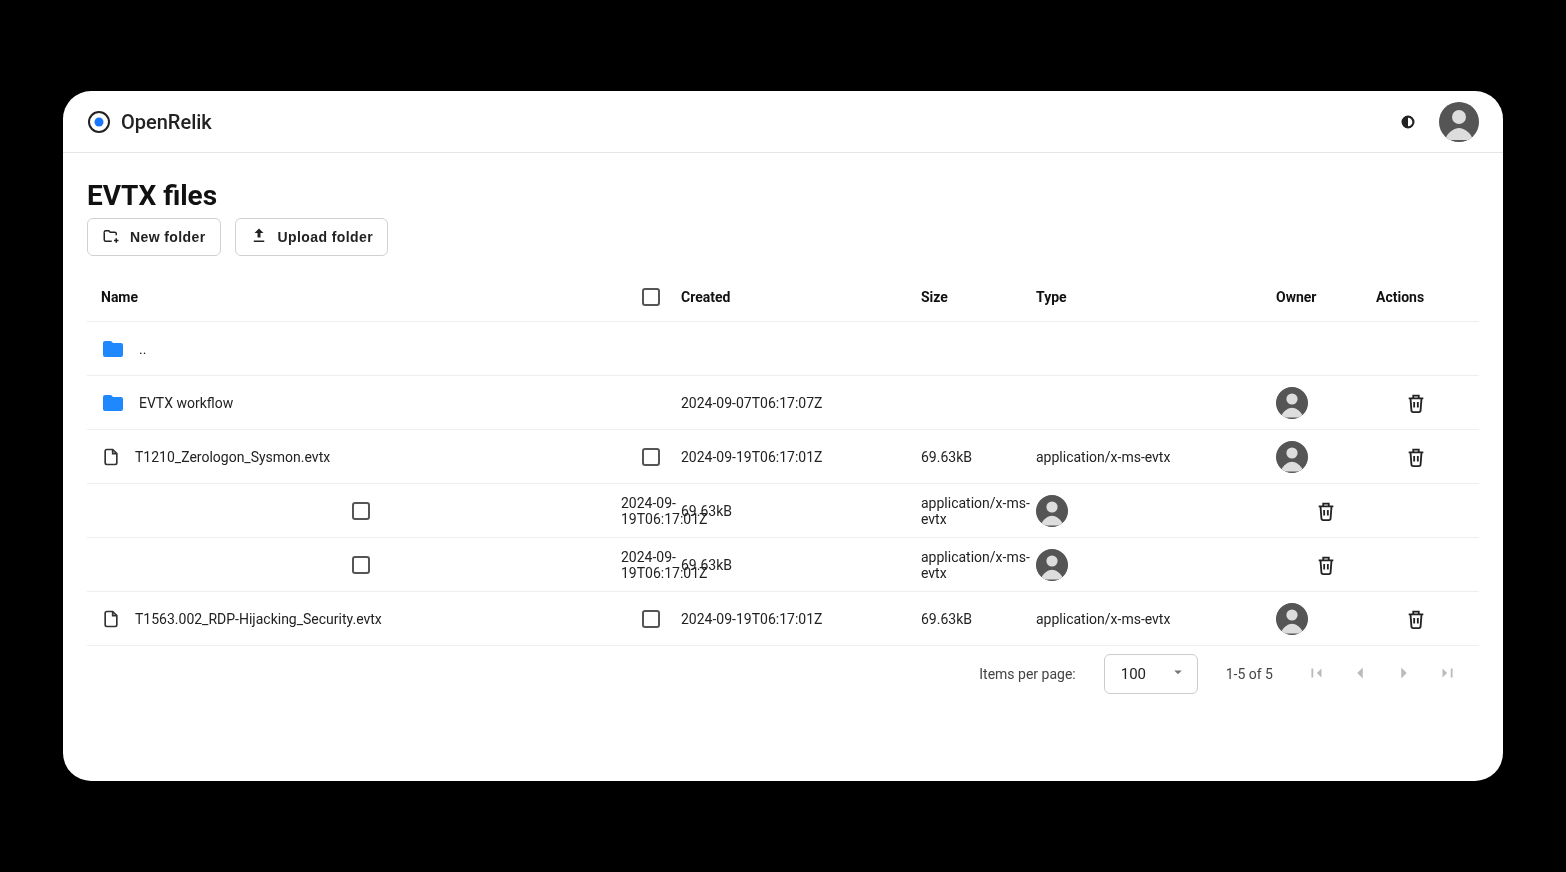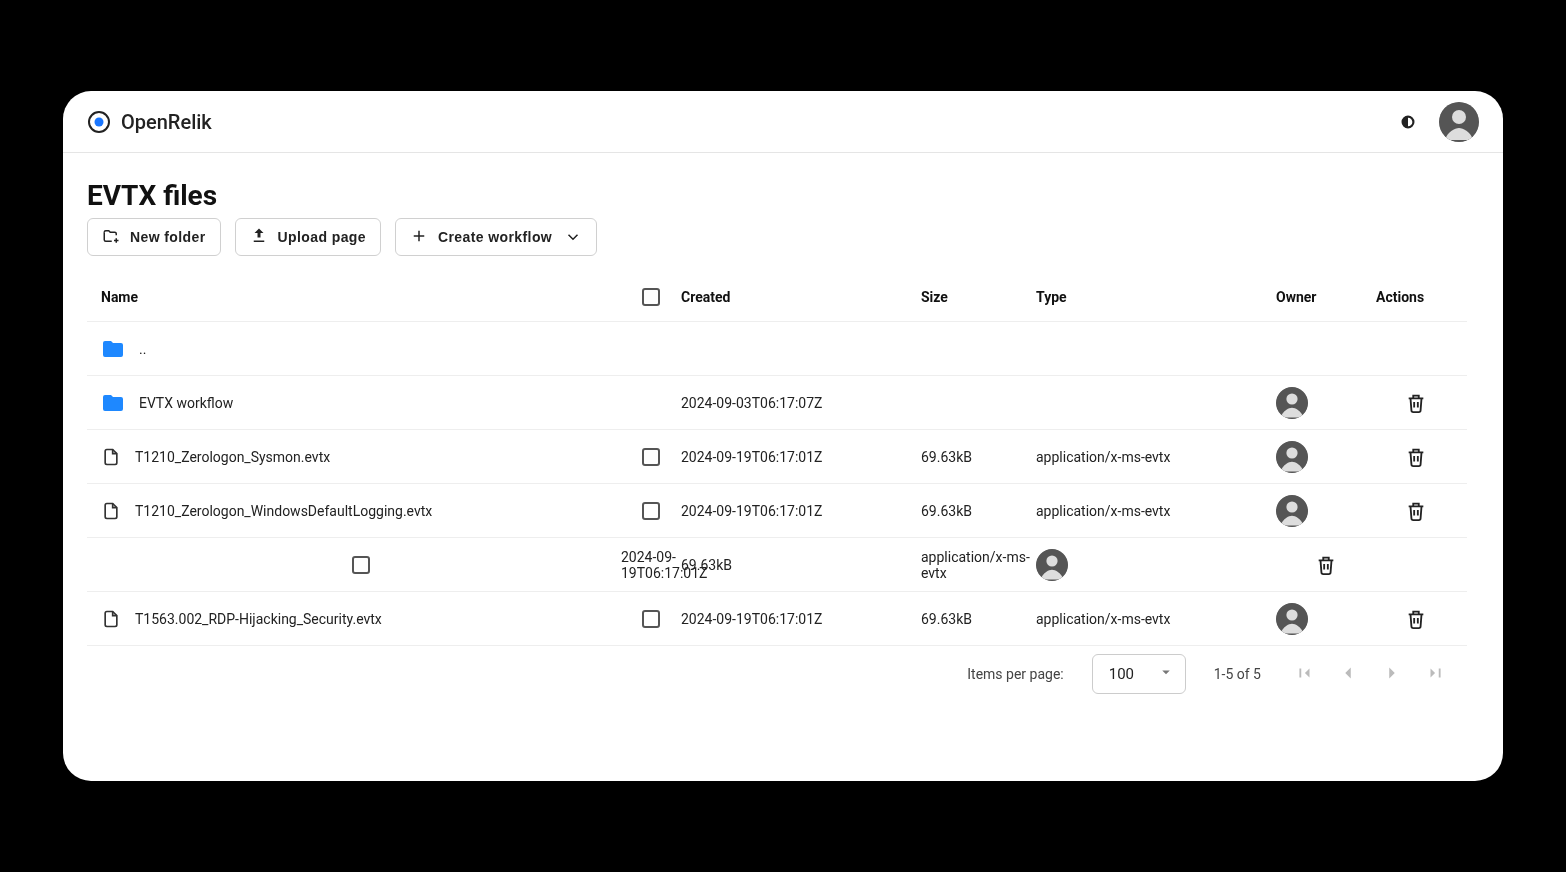--- a/index.html
+++ b/index.html
@@ -47,21 +47,21 @@
   .avatar {
     width: 40px; height: 40px; border-radius: 50%;
     background: #888; overflow: hidden;
   }
   .avatar svg, .avatar-sm svg { display:block; }
   .avatar-sm {
     width: 32px; height: 32px; border-radius: 50%;
     background: #888; overflow: hidden;
   }
   
-  .content { padding: 16px 36px 0 24px; }
+  .content { padding: 16px 24px 0 24px; }
   .page-title { font-size: 28px; font-weight: 700; color: #111; margin-bottom: 6px; margin-top: 10px;}
   .breadcrumb { font-size: 14px; color: #888; margin-bottom: 22px; letter-spacing: 0.2px;}
   .breadcrumb .bc-home { color: #333; }
   .breadcrumb .sep { margin: 0 8px; color: #888; }
   .toolbar { display: flex; gap: 14px; margin-bottom: 16px; }
   .btn {
     border: 1px solid #d0d0d0;
     background: #fff;
     border-radius: 6px;
     height: 38px;
@@ -171,30 +171,21 @@
               <path d="M3 7a2 2 0 012-2h4l2 2h6a2 2 0 012 2v2"></path>
               <path d="M3 7v10a2 2 0 002 2h8"></path>
               <path d="M19 15v6m-3-3h6"></path>
             </svg></span>
         <span>New folder</span>
       </button>
       <button class="btn">
         <span><svg viewBox="0 0 24 24" fill="currentColor">
               <path d="M5 20h14v-2H5v2zM12 2L6 8h4v6h4V8h4l-6-6z"></path>
             </svg></span>
-        <span>Upload page</span>
-      </button>
-      <button class="btn">
-        <span><svg viewBox="0 0 24 24" fill="none" stroke="currentColor" stroke-width="2">
-              <path d="M12 5v14M5 12h14"></path>
-            </svg></span>
-        <span>Create workflow</span>
-        <span class="caret"><svg viewBox="0 0 24 24" fill="none" stroke="currentColor" stroke-width="2">
-              <path d="M6 9l6 6 6-6"></path>
-            </svg></span>
+        <span>Upload folder</span>
       </button>
     </div>
 
     <div class="table">
       <div class="thead">
         <div>Name</div>
         <div class="col-check">
             <span class="checkbox"></span>
           </div>
         <div>Created</div>
@@ -221,21 +212,21 @@
 
       <div id="rows">
           <div class="trow">
             <div class="col-name">
               <span class="folder-icon"><svg viewBox="0 0 24 24" fill="#1e88ff">
                   <path d="M10 4H4a2 2 0 00-2 2v12a2 2 0 002 2h16a2 2 0 002-2V8a2 2 0 00-2-2h-8l-2-2z"></path>
                 </svg></span>
               <span>EVTX workflow</span>
             </div>
             <div></div>
-            <div>2024-09-03T06:17:07Z</div>
+            <div>2024-09-07T06:17:07Z</div>
             <div></div>
             <div></div>
             <div class="col-owner">
               <span class="avatar-sm">
                 <svg viewBox="0 0 40 40">
                   <circle cx="20" cy="20" r="20" fill="#555"></circle>
                   <circle cx="20" cy="15" r="7" fill="#ddd"></circle>
                   <path d="M6 38c2-8 10-12 14-12s12 4 14 12" fill="#ddd"></path>
                 </svg>
               </span>
@@ -269,76 +260,69 @@
                 </svg>
               </span>
             </div>
             <div class="col-actions">
               <span class="trash-icon"><svg viewBox="0 0 24 24" fill="none" stroke="currentColor" stroke-width="2">
                   <path d="M4 7h16M10 11v6M14 11v6M6 7l1 13a2 2 0 002 2h6a2 2 0 002-2l1-13M9 7V4h6v3"></path>
                 </svg></span>
             </div>
           </div>
           <div class="trow">
+            <div class="col-check">
+              <span class="checkbox"></span>
+            </div>
+            <div>2024-09-19T06:17:01Z</div>
+            <div>69.63kB</div>
+            <div>application/x-ms-evtx</div>
+            <div class="col-owner">
+              <span class="avatar-sm">
+                <svg viewBox="0 0 40 40">
+                  <circle cx="20" cy="20" r="20" fill="#555"></circle>
+                  <circle cx="20" cy="15" r="7" fill="#ddd"></circle>
+                  <path d="M6 38c2-8 10-12 14-12s12 4 14 12" fill="#ddd"></path>
+                </svg>
+              </span>
+            </div>
+            <div class="col-actions">
+              <span class="trash-icon"><svg viewBox="0 0 24 24" fill="none" stroke="currentColor" stroke-width="2">
+                  <path d="M4 7h16M10 11v6M14 11v6M6 7l1 13a2 2 0 002 2h6a2 2 0 002-2l1-13M9 7V4h6v3"></path>
+                </svg></span>
+            </div>
+          </div>
+          <div class="trow">
+            <div class="col-check">
+              <span class="checkbox"></span>
+            </div>
+            <div>2024-09-19T06:17:01Z</div>
+            <div>69.63kB</div>
+            <div>application/x-ms-evtx</div>
+            <div class="col-owner">
+              <span class="avatar-sm">
+                <svg viewBox="0 0 40 40">
+                  <circle cx="20" cy="20" r="20" fill="#555"></circle>
+                  <circle cx="20" cy="15" r="7" fill="#ddd"></circle>
+                  <path d="M6 38c2-8 10-12 14-12s12 4 14 12" fill="#ddd"></path>
+                </svg>
+              </span>
+            </div>
+            <div class="col-actions">
+              <span class="trash-icon"><svg viewBox="0 0 24 24" fill="none" stroke="currentColor" stroke-width="2">
+                  <path d="M4 7h16M10 11v6M14 11v6M6 7l1 13a2 2 0 002 2h6a2 2 0 002-2l1-13M9 7V4h6v3"></path>
+                </svg></span>
+            </div>
+          </div>
+          <div class="trow">
             <div class="col-name">
               <span class="file-icon"><svg viewBox="0 0 24 24" fill="none" stroke="#333" stroke-width="2">
                   <path d="M14 3H7a2 2 0 00-2 2v14a2 2 0 002 2h10a2 2 0 002-2V8z"></path>
                   <path d="M14 3v5h5"></path>
                 </svg></span>
-              <span>T1210_Zerologon_WindowsDefaultLogging.evtx</span>
-            </div>
-            <div class="col-check">
-              <span class="checkbox"></span>
-            </div>
-            <div>2024-09-19T06:17:01Z</div>
-            <div>69.63kB</div>
-            <div>application/x-ms-evtx</div>
-            <div class="col-owner">
-              <span class="avatar-sm">
-                <svg viewBox="0 0 40 40">
-                  <circle cx="20" cy="20" r="20" fill="#555"></circle>
-                  <circle cx="20" cy="15" r="7" fill="#ddd"></circle>
-                  <path d="M6 38c2-8 10-12 14-12s12 4 14 12" fill="#ddd"></path>
-                </svg>
-              </span>
-            </div>
-            <div class="col-actions">
-              <span class="trash-icon"><svg viewBox="0 0 24 24" fill="none" stroke="currentColor" stroke-width="2">
-                  <path d="M4 7h16M10 11v6M14 11v6M6 7l1 13a2 2 0 002 2h6a2 2 0 002-2l1-13M9 7V4h6v3"></path>
-                </svg></span>
-            </div>
-          </div>
-          <div class="trow">
-            <div class="col-check">
-              <span class="checkbox"></span>
-            </div>
-            <div>2024-09-19T06:17:01Z</div>
-            <div>69.63kB</div>
-            <div>application/x-ms-evtx</div>
-            <div class="col-owner">
-              <span class="avatar-sm">
-                <svg viewBox="0 0 40 40">
-                  <circle cx="20" cy="20" r="20" fill="#555"></circle>
-                  <circle cx="20" cy="15" r="7" fill="#ddd"></circle>
-                  <path d="M6 38c2-8 10-12 14-12s12 4 14 12" fill="#ddd"></path>
-                </svg>
-              </span>
-            </div>
-            <div class="col-actions">
-              <span class="trash-icon"><svg viewBox="0 0 24 24" fill="none" stroke="currentColor" stroke-width="2">
-                  <path d="M4 7h16M10 11v6M14 11v6M6 7l1 13a2 2 0 002 2h6a2 2 0 002-2l1-13M9 7V4h6v3"></path>
-                </svg></span>
-            </div>
-          </div>
-          <div class="trow">
-            <div class="col-name">
-              <span class="file-icon"><svg viewBox="0 0 24 24" fill="none" stroke="#333" stroke-width="2">
-                  <path d="M14 3H7a2 2 0 00-2 2v14a2 2 0 002 2h10a2 2 0 002-2V8z"></path>
-                  <path d="M14 3v5h5"></path>
-                </svg></span>
               <span>T1563.002_RDP-Hijacking_Security.evtx</span>
             </div>
             <div class="col-check">
               <span class="checkbox"></span>
             </div>
             <div>2024-09-19T06:17:01Z</div>
             <div>69.63kB</div>
             <div>application/x-ms-evtx</div>
             <div class="col-owner">
               <span class="avatar-sm">

